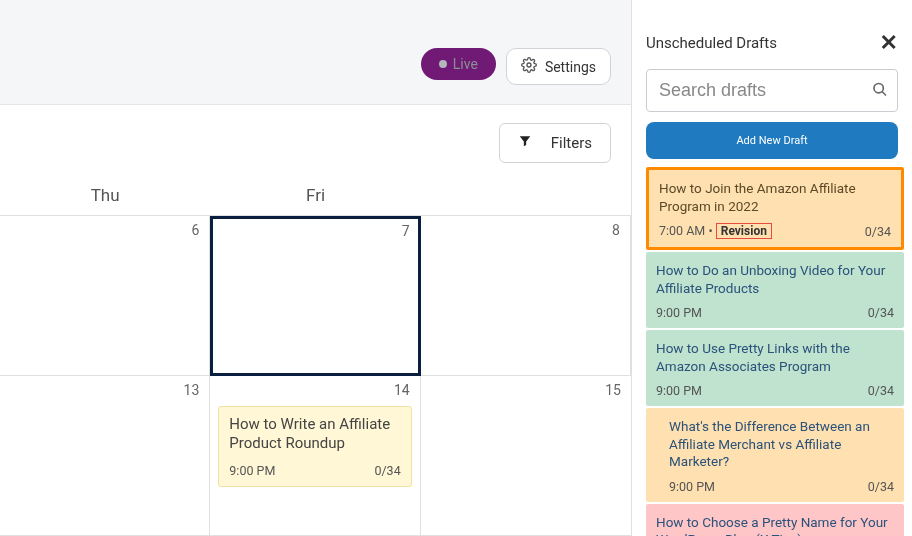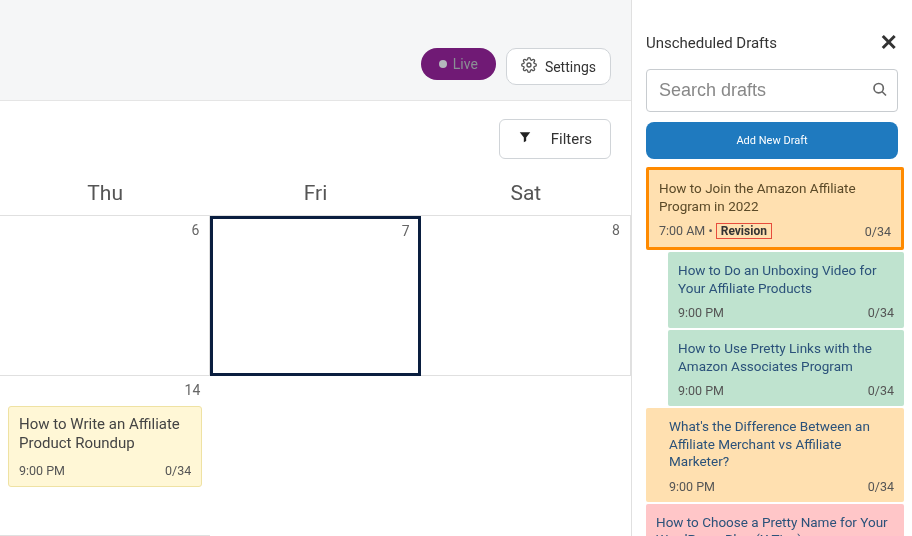--- a/index.html
+++ b/index.html
@@ -6,21 +6,21 @@
 body { font-family: -apple-system, BlinkMacSystemFont, "Segoe UI", Roboto, Arial, sans-serif; font-size: 14px; color: #333; background: #fff; width: 912px; height: 536px; overflow: hidden; display: flex; }
 .main { flex: 1; display: flex; flex-direction: column; border-right: 1px solid #e0e0e0; }
 .topbar { background: #f5f6f7; height: 110px; display: flex; align-items: flex-start; justify-content: flex-end; padding: 48px 20px 0 0; gap: 10px; border-bottom: 1px solid #e5e5e5; }
 .live-pill { background: #701a75; color: #8a8f94; border-radius: 20px; padding: 8px 18px; display: inline-flex; align-items: center; gap: 6px; font-size: 14px; }
 .live-dot { width: 8px; height: 8px; border-radius: 50%; background: #b3b8bc; }
 .settings-btn { background: #fff; border: 1px solid #d0d4d8; border-radius: 10px; padding: 8px 14px; display: inline-flex; align-items: center; gap: 8px; color: #333; cursor: pointer; }
 .filters-row { display: flex; justify-content: flex-end; padding: 18px 20px; }
 .filters-btn { background: #fff; border: 1px solid #d0d4d8; border-radius: 6px; padding: 10px 18px; display: inline-flex; align-items: center; gap: 19px; color: #333; cursor: pointer; font-size: 15px; }
 .calendar { flex: 1; display: flex; flex-direction: column; }
 .cal-head { display: grid; grid-template-columns: 1fr 1fr 1fr; border-bottom: 1px solid #e0e0e0; }
-.cal-head div { text-align: center; padding: 4px 0 10px 0; font-size: 21px; color: #555; }
+.cal-head div { text-align: center; padding: 4px 0 10px 0; font-size: 17px; color: #555; }
 .cal-body { flex: 1; display: grid; grid-template-columns: 1fr 1fr 1fr; grid-template-rows: 160px 160px; }
 .cell { border-right: 1px solid #e0e0e0; border-bottom: 1px solid #e0e0e0; padding: 6px 8px; position: relative; }
 .cell:last-child { border-right: none; }
 .daynum { position: absolute; top: 6px; right: 10px; color: #666; font-size: 14px; }
 .cell.selected { border: 3px solid #0a1e3f; }
 .cell.selected .daynum { top:4px; right:8px; }
 .event { background: #fff7d6; border: 1px solid #efe2a3; border-radius: 3px; padding: 8px 10px; margin-top: 24px; position: relative; }
 .event .title { color: #444; font-size: 15px; line-height: 1.25; margin-bottom: 10px; }
 .event .meta { display: flex; justify-content: space-between; font-size: 12.5px; color: #555; }
 .sidebar { width: 280px; background: #fff; display: flex; flex-direction: column; padding: 0 0 0 0; }
@@ -32,21 +32,21 @@
 .search input::placeholder { color: #888; }
 .search .mag { position: absolute; right: 10px; top: 50%; transform: translateY(-50%); color: #777; }
 .add-btn { margin: 0 14px 8px 14px; background: #1f7abf; color: #fff; border-radius: 8px; padding: 12px 0; text-align: center; font-size: 11px; cursor: pointer; }
 .drafts { flex: 1; overflow-y: auto; padding: 0 8px 0 14px; }
 .draft { border-radius: 2px; padding: 10px 10px 8px 10px; margin-bottom: 2px; position: relative; }
 .draft .dt { font-size: 13.5px; line-height: 1.3; color: #2b527a; margin-bottom: 8px; }
 .draft .dm { display: flex; justify-content: space-between; align-items: center; font-size: 12.5px; color: #555; }
 .draft.highlight { border: 3px solid #ff8a00; background: #ffe0b0; }
 .draft.highlight .dt { color: #5b4a28; }
 .rev-box { border: 1px solid #e74c3c; padding: 0 4px; color: #333; font-size: 12px; display: inline-block; font-weight: bold; }
-.c-green { background: #bfe3cf; margin-left: 22px; }
+.c-green { background: #bfe3cf; }
 .c-orange { background: #ffe0b0; padding-left: 23px; }
 .c-pink { background: #ffc6c8; }
 </style>
 </head>
 <body>
 
 <div class="main">
   <div class="topbar">
     <div class="live-pill">
       <span class="live-dot"></span>
@@ -69,41 +69,46 @@
             <path d="M3 4h18l-7 9v6l-4 2v-8L3 4z"></path>
           </svg>
       </span>
       <span>Filters</span>
     </div>
   </div>
   <div class="calendar">
     <div class="cal-head">
       <div>Thu</div>
       <div>Fri</div>
-      <div>Sat</div>
     </div>
     <div class="cal-body" id="cal-body">
         <div class="cell">
           <div class="daynum">6</div>
         </div>
         <div class="cell selected">
           <div class="daynum">7</div>
         </div>
         <div class="cell">
           <div class="daynum">8</div>
         </div>
         <div class="cell">
+          <div class="daynum">13</div>
+        </div>
+        <div class="cell">
           <div class="daynum">14</div>
           <div class="event">
             <div class="title">How to Write an Affiliate Product Roundup</div>
             <div class="meta">
               <span>9:00 PM</span>
               <span>0/34</span>
             </div>
           </div>
+        </div>
+        <div class="cell">
+          <div class="daynum">15</div>
         </div>
       </div>
   </div>
 </div>
 
 <div class="sidebar">
   <div class="side-head">
     <span class="t">Unscheduled Drafts</span>
     <span class="close-x">✕</span>
   </div>

